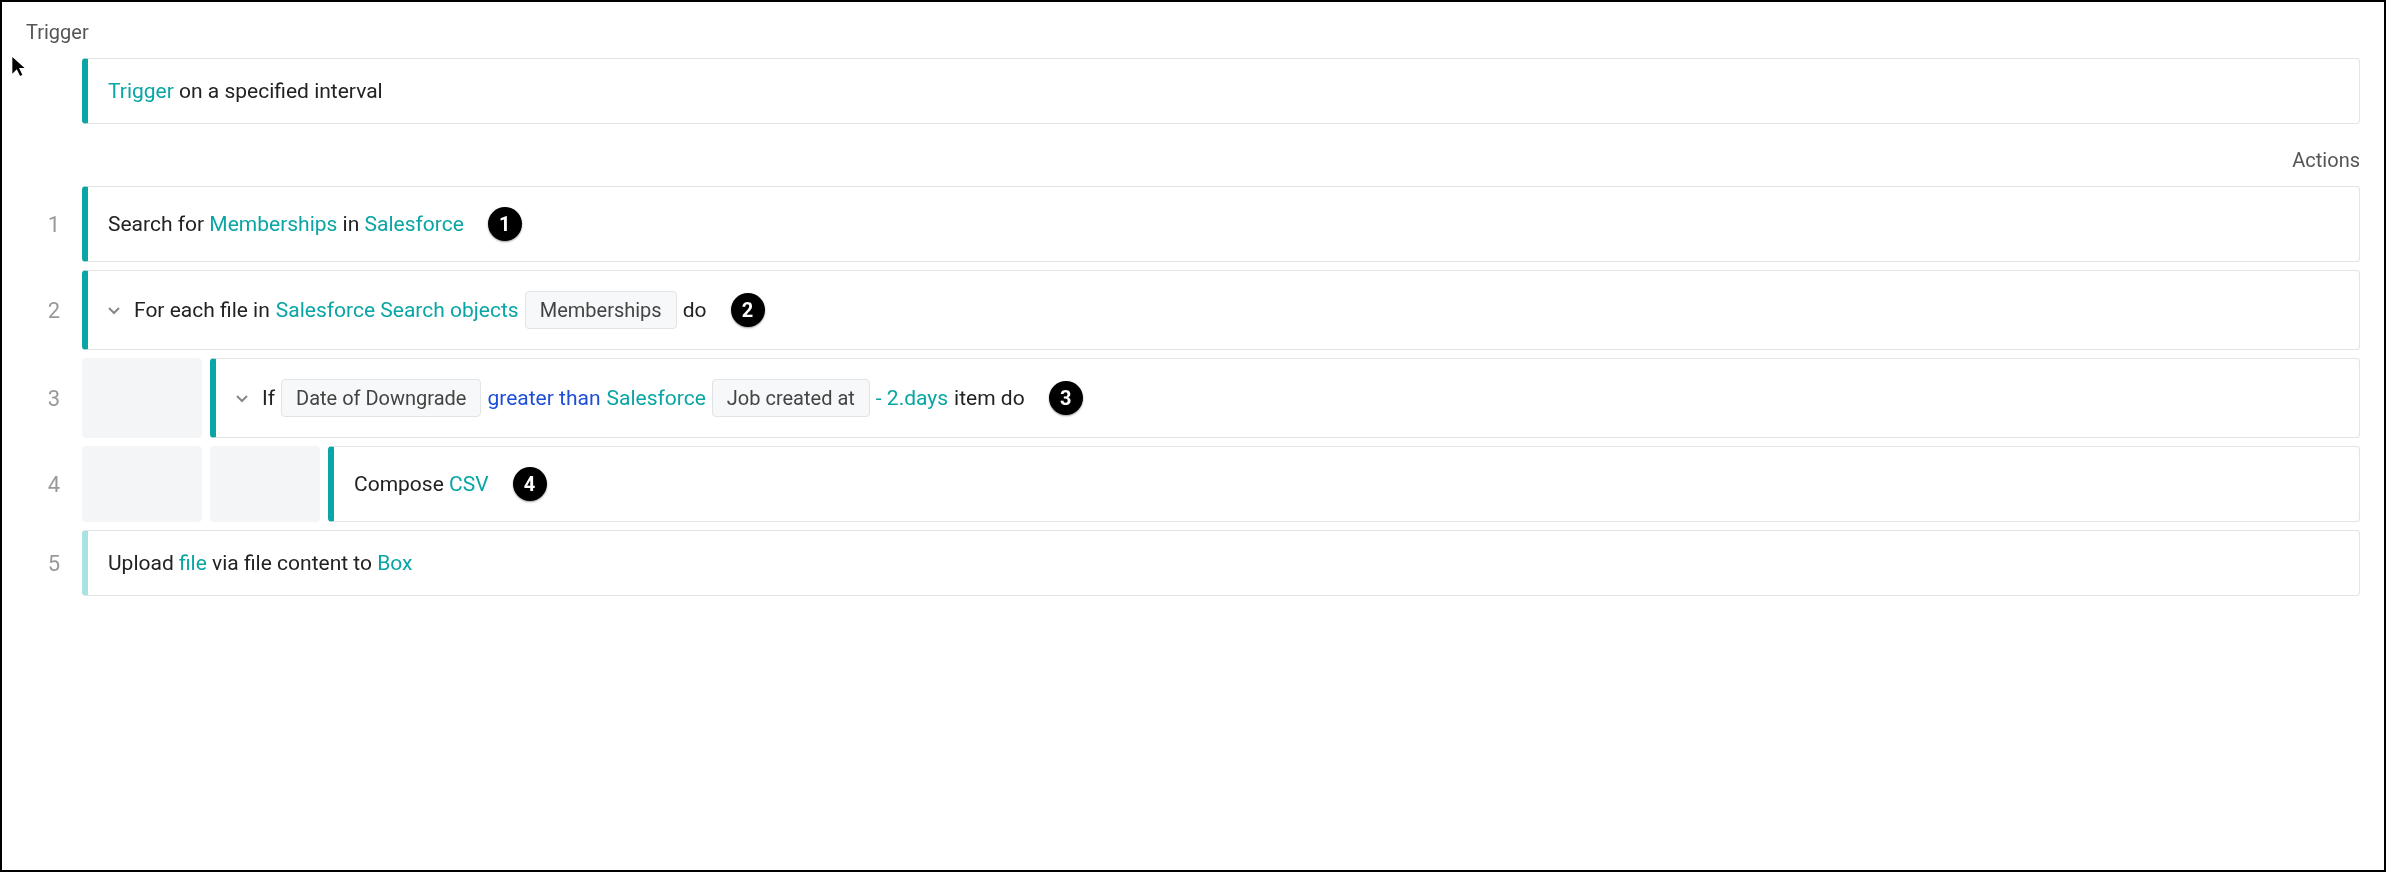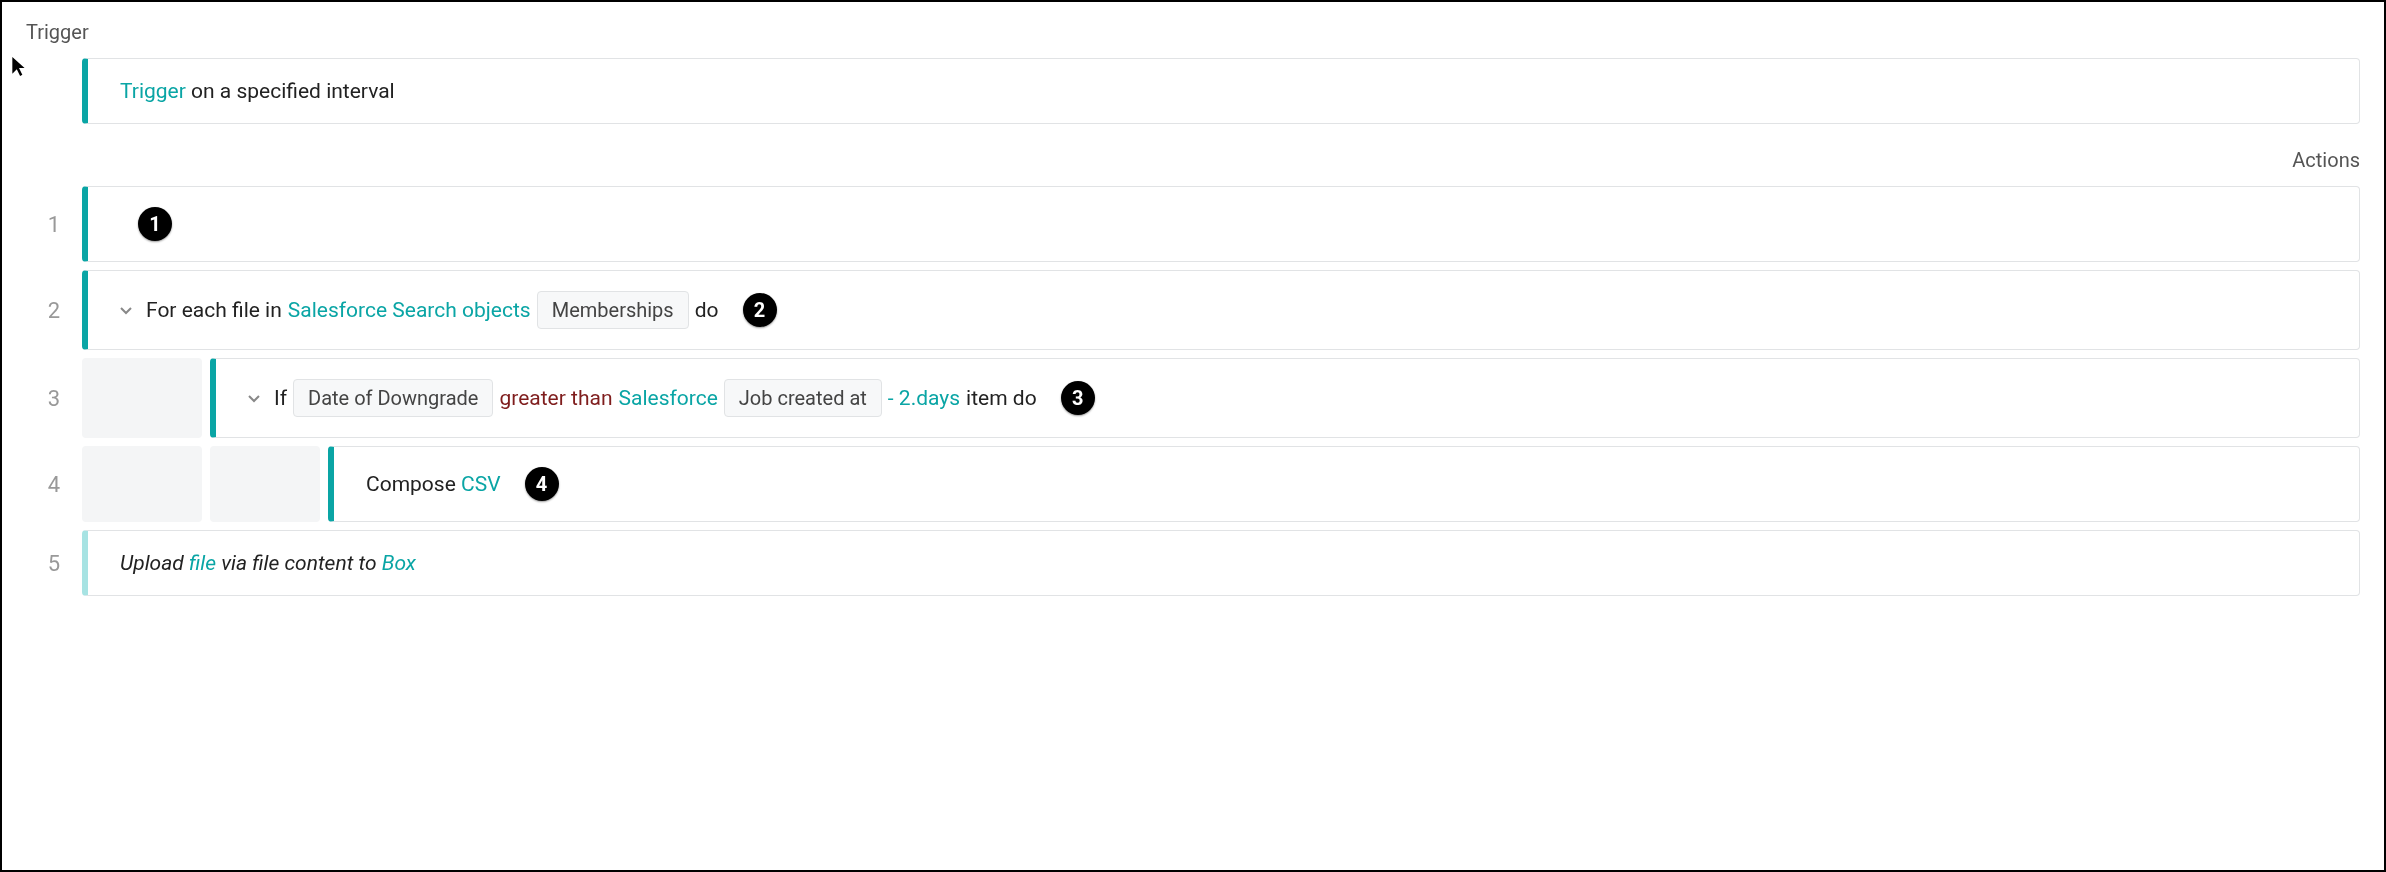--- a/index.html
+++ b/index.html
@@ -62,32 +62,32 @@
     background: #f4f5f6;
     border-radius: 4px;
     margin-left: 8px;
   }
   .card {
     flex: 1;
     background: #fff;
     border: 1px solid #e1e3e5;
     border-left: 6px solid #0aa5a5;
     border-radius: 4px;
-    padding: 20px 32px;
+    padding: 20px 20px;
     display: flex;
     align-items: center;
     flex-wrap: wrap;
     gap: 6px;
     font-size: 21px;
     color: #222;
     position: relative;
   }
-  .card.light-accent { border-left-color: #a7e3e3; font-style: italic; }
+  .card.light-accent { border-left-color: #a7e3e3; }
   .teal { color: #0aa5a5; }
-  .orange { color: #7f1d1d; }
+  .orange { color: #1d4ed8; }
   .chevron {
     display: inline-block;
     width: 14px;
     color: #888;
     margin-right: 6px;
   }
   .chevron svg { width: 12px; height: 12px; display: block; }
   .pill {
     background: #f7f8f9;
     border: 1px solid #e1e3e5;
@@ -130,20 +130,23 @@
       <span class="teal">Trigger</span><span> on a specified interval</span>
     </span>
   </div>
 </div>
 
 <div class="section-label actions-label">Actions</div>
 
 <div class="step-row">
   <div class="step-num">1</div>
   <div class="card">
+    <span>
+      <span>Search for </span><span class="teal">Memberships</span><span> in </span><span class="teal">Salesforce</span>
+    </span>
     <span class="annot">1</span>
   </div>
 </div>
 
 <div class="step-row">
   <div class="step-num">2</div>
   <div class="card">
     <span class="chevron">
       <svg viewBox="0 0 12 12">
           <path d="M1 4 L6 9 L11 4" fill="none" stroke="#888" stroke-width="2"></path>

